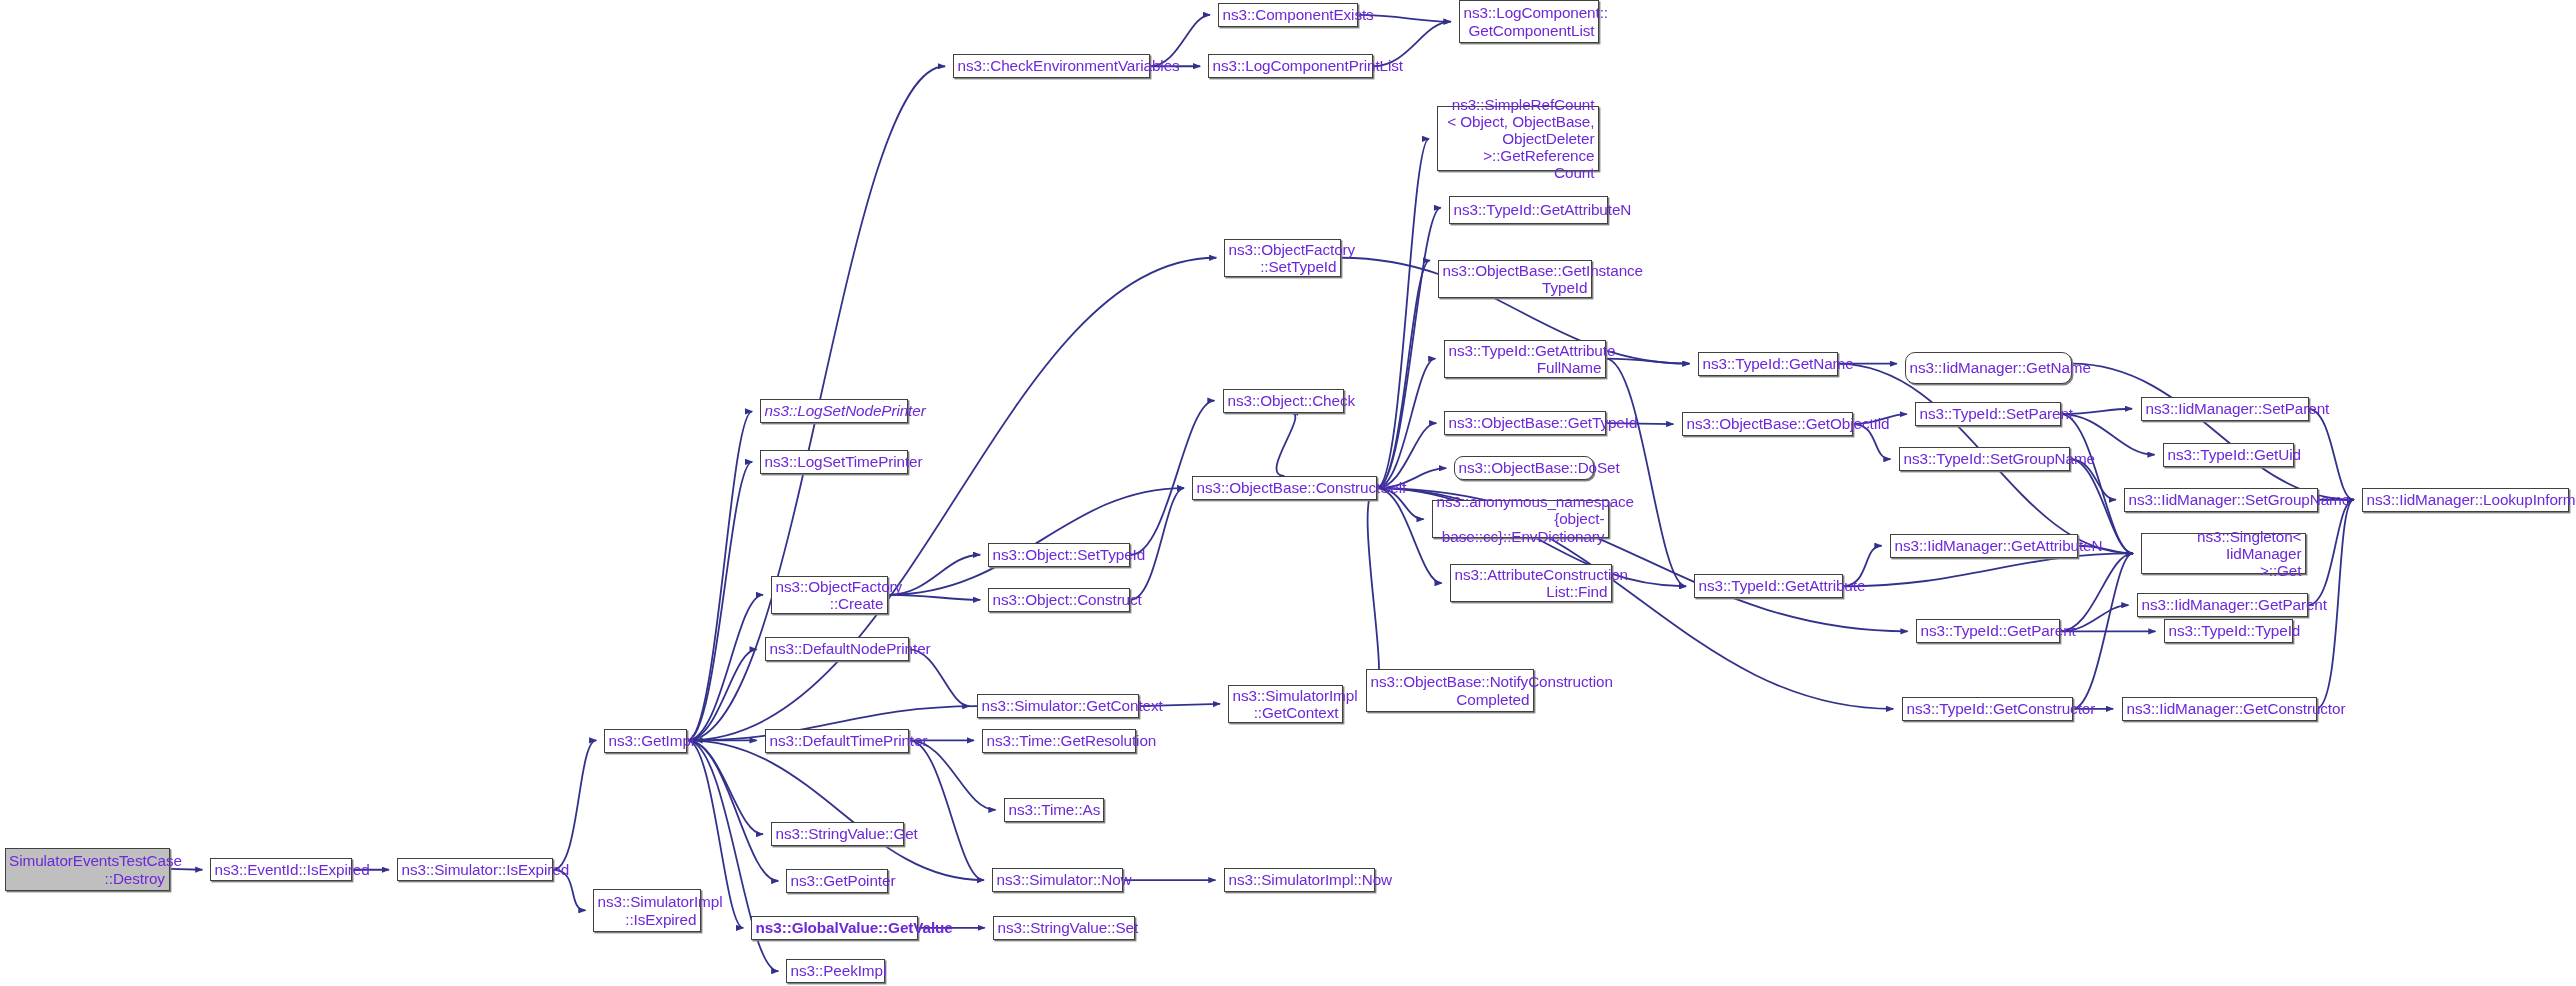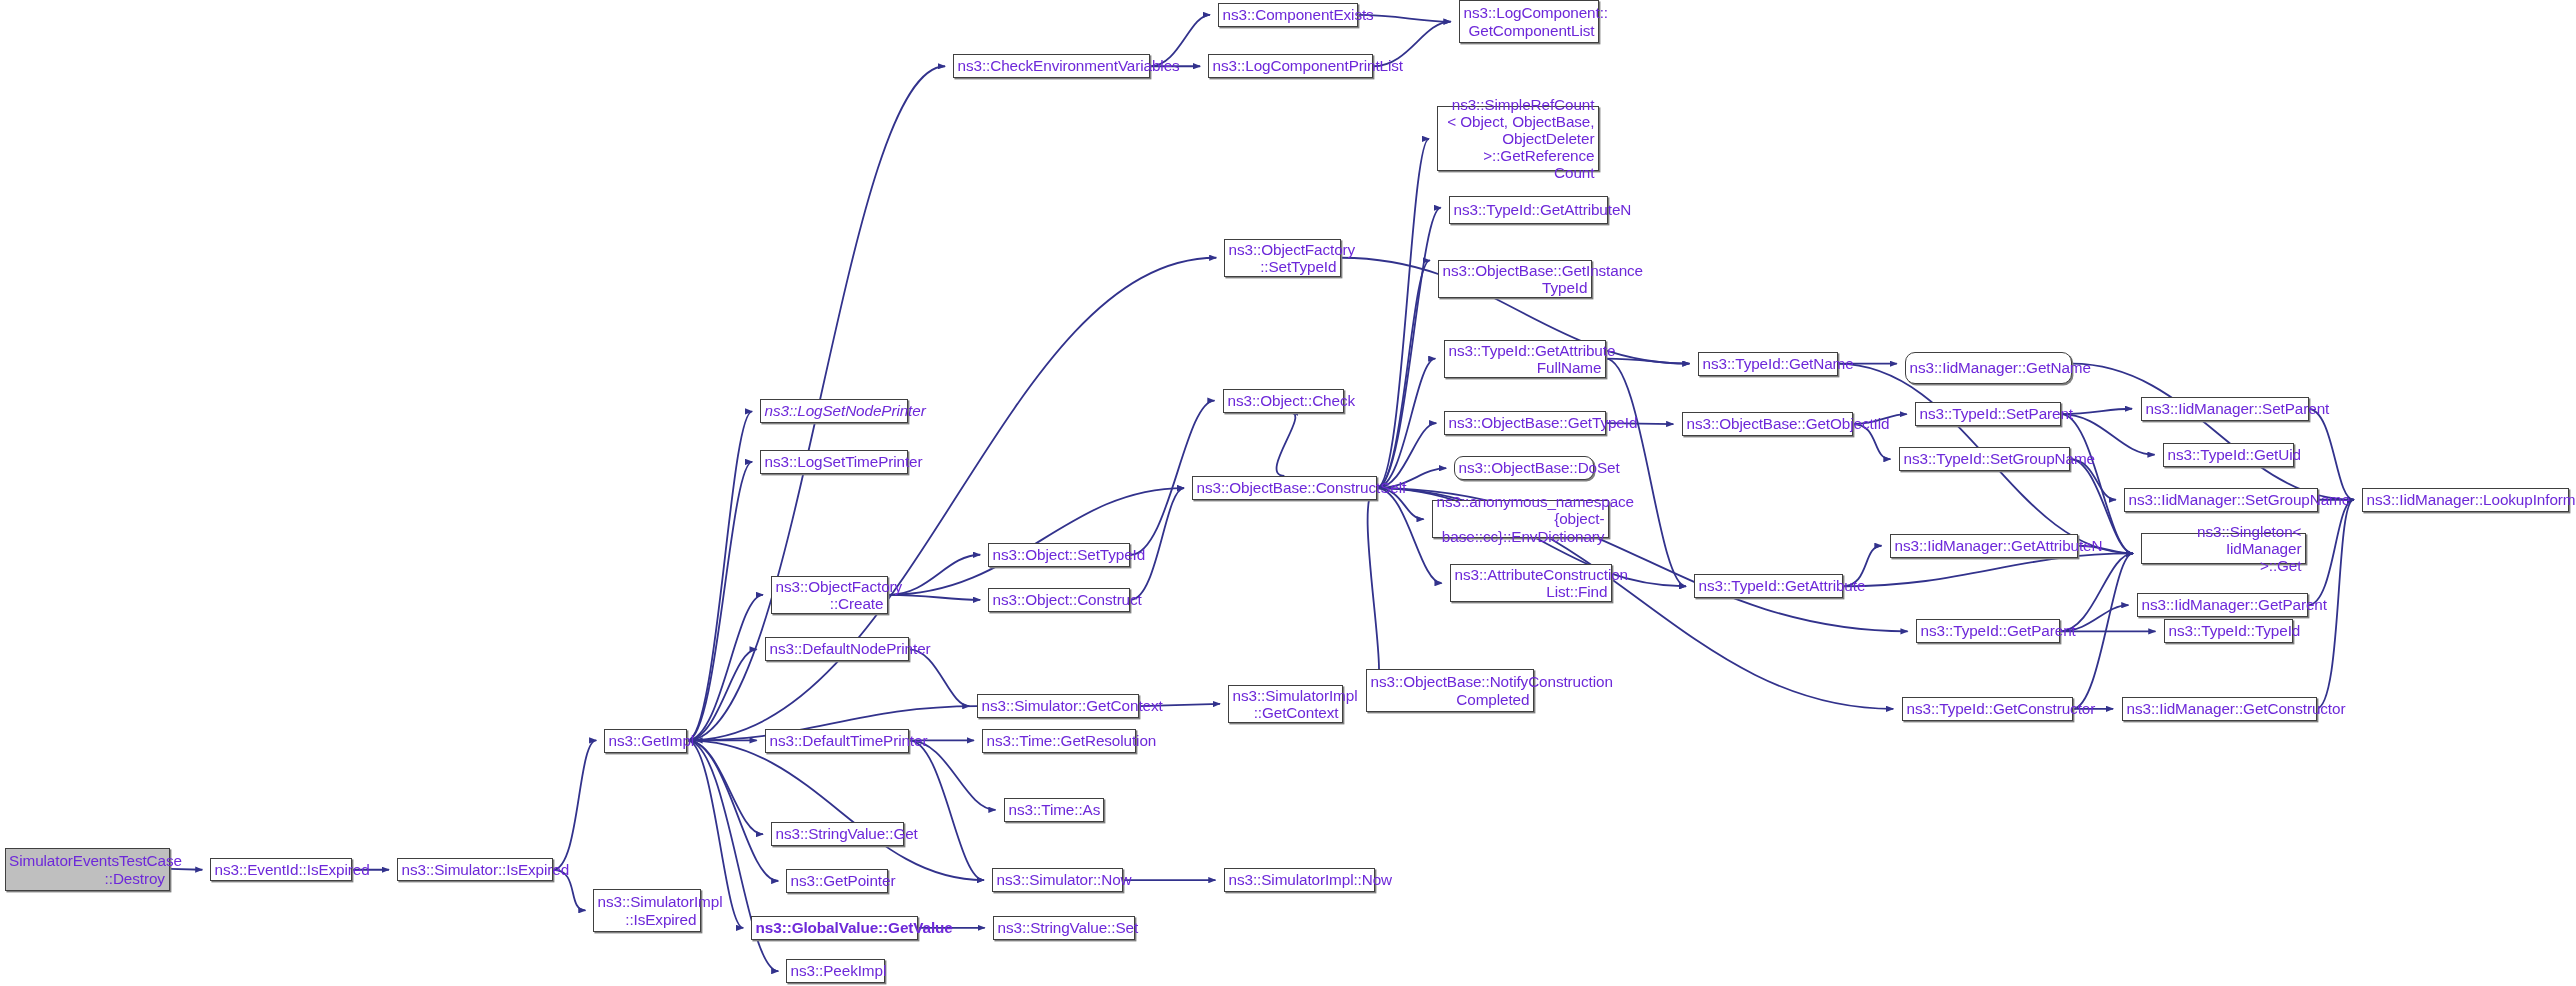--- a/index.html
+++ b/index.html
@@ -192,21 +192,21 @@
       <div class="node" style="left: 1694px; top: 574px; width: 149px; height: 24px;"><span class="node-label">ns3::TypeId::GetAttribute</span></div>
       <div class="node" style="left: 1905px; top: 352px; width: 167px; height: 32px; border-radius: 10px;"><span class="node-label">ns3::IidManager::GetName</span></div>
       <div class="node" style="left: 1915px; top: 402px; width: 146px; height: 24px;"><span class="node-label">ns3::TypeId::SetParent</span></div>
       <div class="node" style="left: 1899px; top: 447px; width: 171px; height: 24px;"><span class="node-label">ns3::TypeId::SetGroupName</span></div>
       <div class="node" style="left: 1890px; top: 534px; width: 188px; height: 24px;"><span class="node-label">ns3::IidManager::GetAttributeN</span></div>
       <div class="node" style="left: 1916px; top: 619px; width: 144px; height: 24px;"><span class="node-label">ns3::TypeId::GetParent</span></div>
       <div class="node" style="left: 1902px; top: 697px; width: 171px; height: 24px;"><span class="node-label">ns3::TypeId::GetConstructor</span></div>
       <div class="node" style="left: 2141px; top: 397px; width: 168px; height: 24px;"><span class="node-label">ns3::IidManager::SetParent</span></div>
       <div class="node" style="left: 2163px; top: 443px; width: 131px; height: 24px;"><span class="node-label">ns3::TypeId::GetUid</span></div>
       <div class="node" style="left: 2124px; top: 488px; width: 194px; height: 24px;"><span class="node-label">ns3::IidManager::SetGroupName</span></div>
-      <div class="node" style="left: 2141px; top: 533px; width: 165px; height: 31px;"><span class="node-label">ns3::Singleton&lt; IidManager
+      <div class="node" style="left: 2141px; top: 533px; width: 165px; height: 41px;"><span class="node-label">ns3::Singleton&lt; IidManager
 &gt;::Get</span></div>
       <div class="node" style="left: 2137px; top: 593px; width: 171px; height: 24px;"><span class="node-label">ns3::IidManager::GetParent</span></div>
       <div class="node" style="left: 2164px; top: 619px; width: 129px; height: 24px;"><span class="node-label">ns3::TypeId::TypeId</span></div>
       <div class="node" style="left: 2122px; top: 697px; width: 195px; height: 24px;"><span class="node-label">ns3::IidManager::GetConstructor</span></div>
       <div class="node" style="left: 2362px; top: 488px; width: 207px; height: 24px;"><span class="node-label">ns3::IidManager::LookupInformation</span></div>
     </div>
 </div>
 
 
 </body></html>

